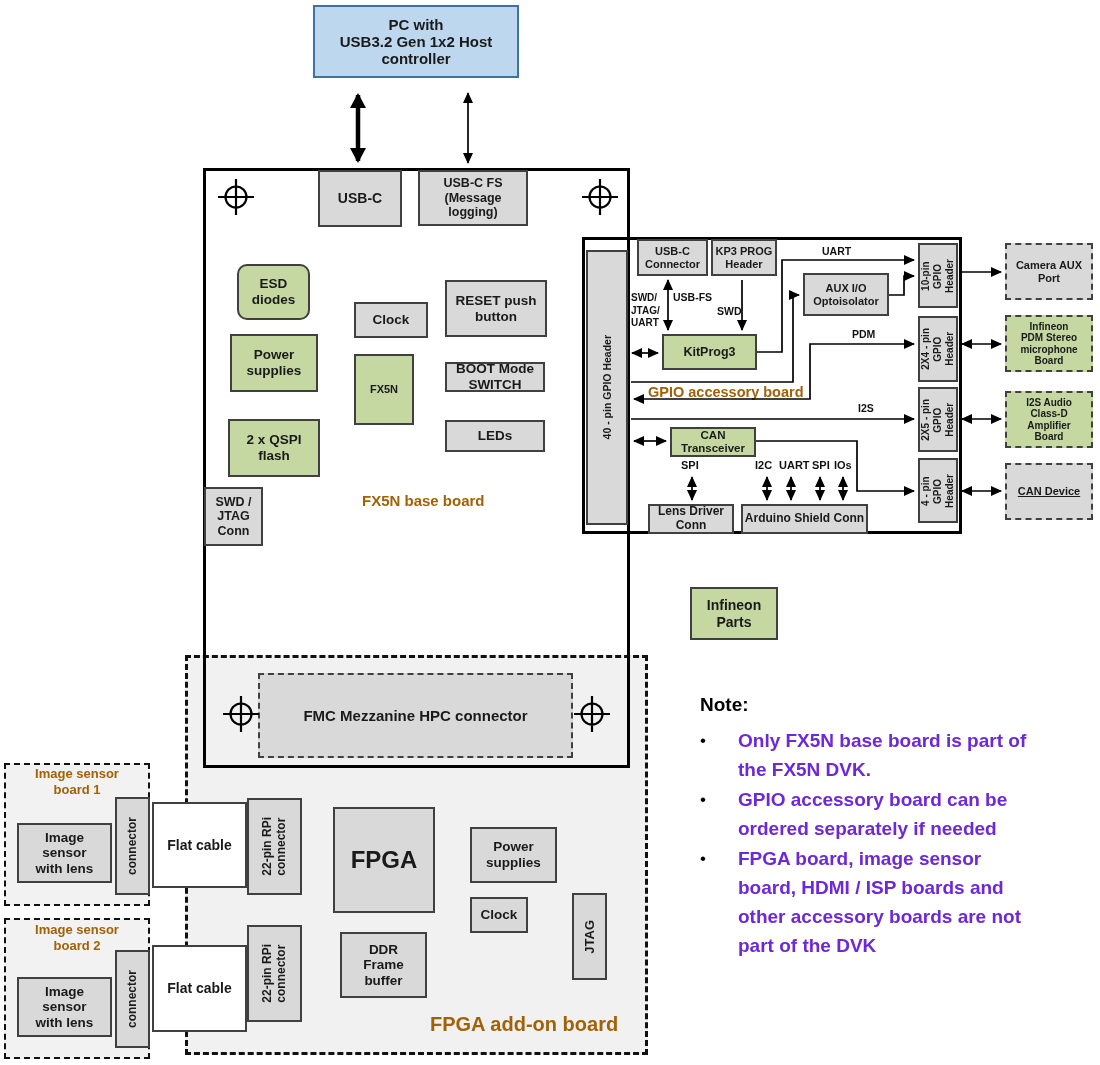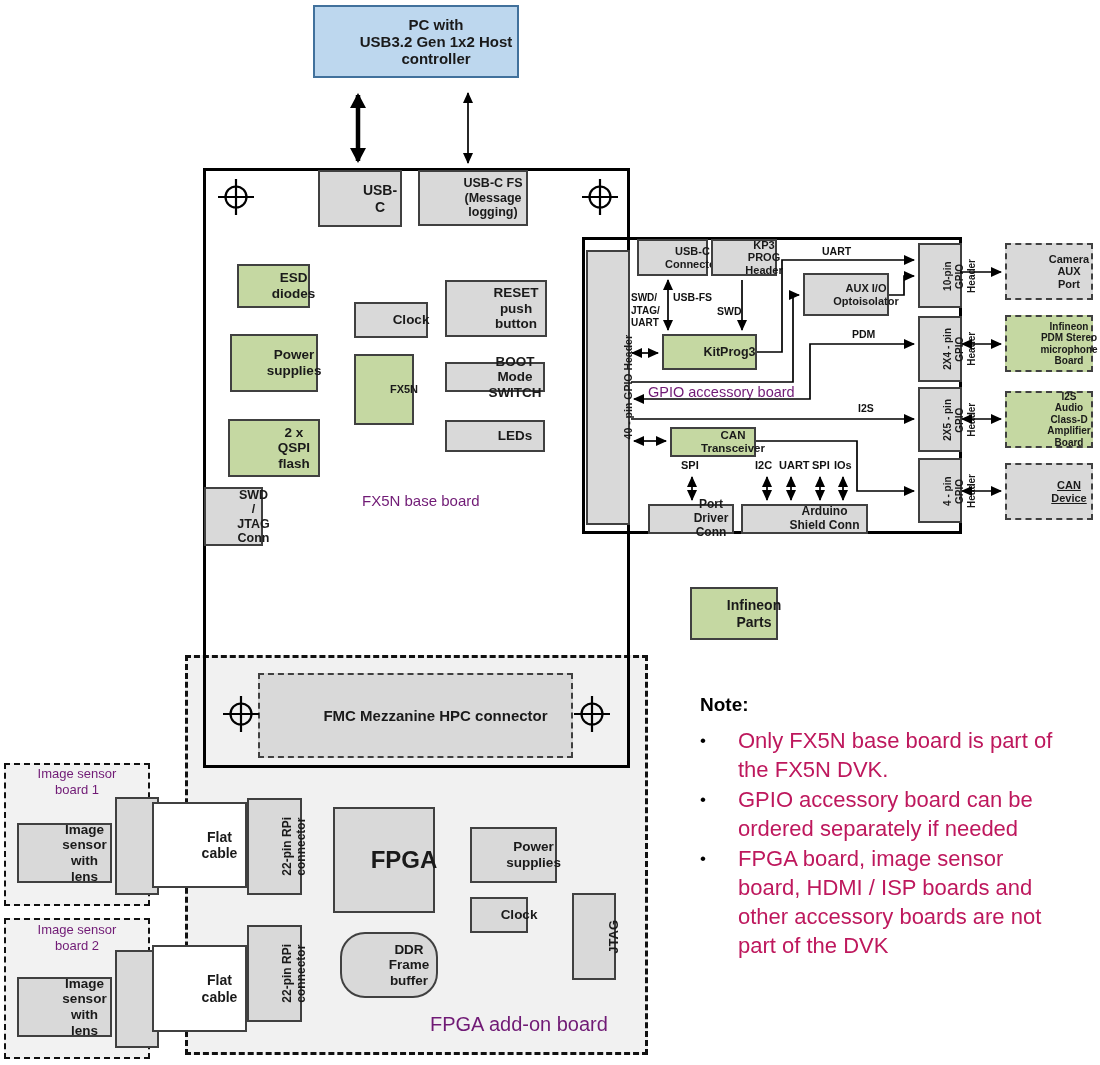--- a/index.html
+++ b/index.html
@@ -4,41 +4,41 @@
 <style>
   html,body { margin:0; padding:0; background:#fff; }
   #canvas {
     position:relative; width:1100px; height:1065px; background:#fff;
     font-family:"Liberation Sans", sans-serif; color:#111; overflow:hidden;
   }
   .box {
     position:absolute; display:flex; align-items:center; justify-content:center;
     text-align:center; white-space:pre-line; box-sizing:border-box;
     border:2px solid #404040; background:#d9d9d9; font-weight:600;
-    line-height:1.15; font-size:12.5px; color:#1a1a1a; z-index:3;padding-left:40px;
+    line-height:1.15; font-size:12.5px; color:#1a1a1a; z-index:3;
   }
   .green  { background:#c5d8a2; }
   .blue   { background:#bdd7ee; border-color:#41719c; }
   .white  { background:#ffffff; }
   .dash   { border-style:dashed; }
   .board  { position:absolute; box-sizing:border-box; background:transparent; z-index:2; }
   .fill-board { position:absolute; box-sizing:border-box; background:#f1f1f1; z-index:1; }
   .lbl {
-    position:absolute; white-space:pre-line; font-weight:400; color:#701a75;
+    position:absolute; white-space:pre-line; font-weight:700; color:#a16207;
     line-height:1.25; z-index:4; text-align:left;
   }
   .sig { position:absolute; white-space:pre-line; font-weight:700; font-size:10.5px;
          line-height:1.25; z-index:4; color:#111; }
   .vtext { writing-mode:vertical-rl; transform:rotate(180deg); line-height:1.2; }
   svg.overlay { position:absolute; left:0; top:0; z-index:50; pointer-events:none; }
   .note { position:absolute; left:700px; top:694px; width:392px; z-index:4; }
   .note-title { font-weight:700; font-size:19px; margin-bottom:10px; color:#000; }
   .bullet { display:flex; margin-bottom:1px; }
   .bullet .dot { width:38px; font-size:17px; line-height:29px; color:#000; }
-  .bullet .btxt { white-space:pre-line; font-size:22px; line-height:29px; color:#be185d; }
+  .bullet .btxt { white-space:pre-line; font-size:19px; line-height:29px; color:#6d28d9;font-weight:bold; }
 </style>
 </head>
 <body>
 
 <div id="canvas">
 
   <div class="fill-board" style="left:185px;top:655px;width:463px;height:400px;border:3px dashed #111;"></div>
   <div class="fill-board" style="left:4px;top:763px;width:146px;height:143px;border:2.5px dashed #111;background:#f2f2f2;"></div>
   <div class="fill-board" style="left:4px;top:918px;width:146px;height:141px;border:2.5px dashed #111;background:#f2f2f2;"></div>
 
@@ -46,21 +46,21 @@
   <div class="board" style="left:582px;top:237px;width:380px;height:297px;border:3px solid #000;"></div>
 
   <div class="box blue" style="left:313px;top:5px;width:206px;height:73px;font-size:15px;">PC with
 USB3.2 Gen 1x2 Host
 controller</div>
 
   <div class="box" style="left:318px;top:170px;width:84px;height:57px;font-size:14px;">USB-C</div>
   <div class="box" style="left:418px;top:170px;width:110px;height:56px;font-size:12.5px;">USB-C FS
 (Message
 logging)</div>
-  <div class="box green" style="left:237px;top:264px;width:73px;height:44px;font-size:13.5px;">ESD
+  <div class="box green" style="left:237px;top:264px;width:73px;height:56px;font-size:13.5px;border-radius:10px;">ESD
 diodes</div>
   <div class="box" style="left:354px;top:302px;width:74px;height:36px;font-size:13.5px;">Clock</div>
   <div class="box" style="left:445px;top:280px;width:102px;height:57px;font-size:13.5px;">RESET push
 button</div>
   <div class="box green" style="left:230px;top:334px;width:88px;height:58px;font-size:13.5px;">Power
 supplies</div>
   <div class="box green" style="left:354px;top:354px;width:60px;height:71px;font-size:11px;">FX5N</div>
   <div class="box" style="left:445px;top:362px;width:100px;height:30px;font-size:13.5px;">BOOT Mode
 SWITCH</div>
   <div class="box green" style="left:228px;top:419px;width:92px;height:58px;font-size:13.5px;">2 x QSPI
@@ -76,21 +76,21 @@
   </div>
   <div class="box" style="left:637px;top:239px;width:71px;height:37px;font-size:11px;">USB-C
 Connector</div>
   <div class="box" style="left:711px;top:239px;width:66px;height:37px;font-size:11px;">KP3 PROG
 Header</div>
   <div class="box" style="left:803px;top:273px;width:86px;height:43px;font-size:11px;">AUX I/O
 Optoisolator</div>
   <div class="box green" style="left:662px;top:334px;width:95px;height:36px;font-size:12.5px;">KitProg3</div>
   <div class="box green" style="left:670px;top:427px;width:86px;height:30px;font-size:11.5px;">CAN
 Transceiver</div>
-  <div class="box" style="left:648px;top:504px;width:86px;height:30px;font-size:12px;">Port Driver
+  <div class="box" style="left:648px;top:504px;width:86px;height:30px;font-size:12px;">Lens Driver
 Conn</div>
   <div class="box" style="left:741px;top:504px;width:127px;height:30px;font-size:12px;">Arduino Shield Conn</div>
   <div class="lbl" style="left:648px;top:383px;font-size:14.5px;">GPIO accessory board</div>
 
   <div class="box" style="left:918px;top:243px;width:40px;height:65px;">
     <span class="vtext" style="font-size:10px;">10-pin
 GPIO
 Header</span>
   </div>
   <div class="box" style="left:918px;top:316px;width:40px;height:66px;">
@@ -126,21 +126,21 @@
 
   <div class="box dash" style="left:258px;top:673px;width:315px;height:85px;font-size:15px;border-width:2.5px;">FMC Mezzanine HPC connector</div>
 
   <div class="box" style="left:333px;top:807px;width:102px;height:106px;font-size:24px;">FPGA</div>
   <div class="box" style="left:470px;top:827px;width:87px;height:56px;font-size:13.5px;">Power
 supplies</div>
   <div class="box" style="left:470px;top:897px;width:58px;height:36px;font-size:13.5px;">Clock</div>
   <div class="box" style="left:572px;top:893px;width:35px;height:87px;">
     <span class="vtext" style="font-size:13px;">JTAG</span>
   </div>
-  <div class="box" style="left:340px;top:932px;width:98px;height:66px;font-size:13.5px;border-radius:25px;">DDR
+  <div class="box" style="left:340px;top:932px;width:87px;height:66px;font-size:13.5px;">DDR
 Frame
 buffer</div>
   <div class="lbl" style="left:430px;top:1012px;font-size:20px;">FPGA add-on board</div>
 
   <div class="lbl" style="left:10px;top:766px;width:134px;text-align:center;font-size:13px;">Image sensor
 board 1</div>
   <div class="box" style="left:17px;top:823px;width:95px;height:60px;font-size:13.5px;">Image
 sensor
 with lens</div>
   <div class="box" style="left:115px;top:797px;width:35px;height:98px;">

